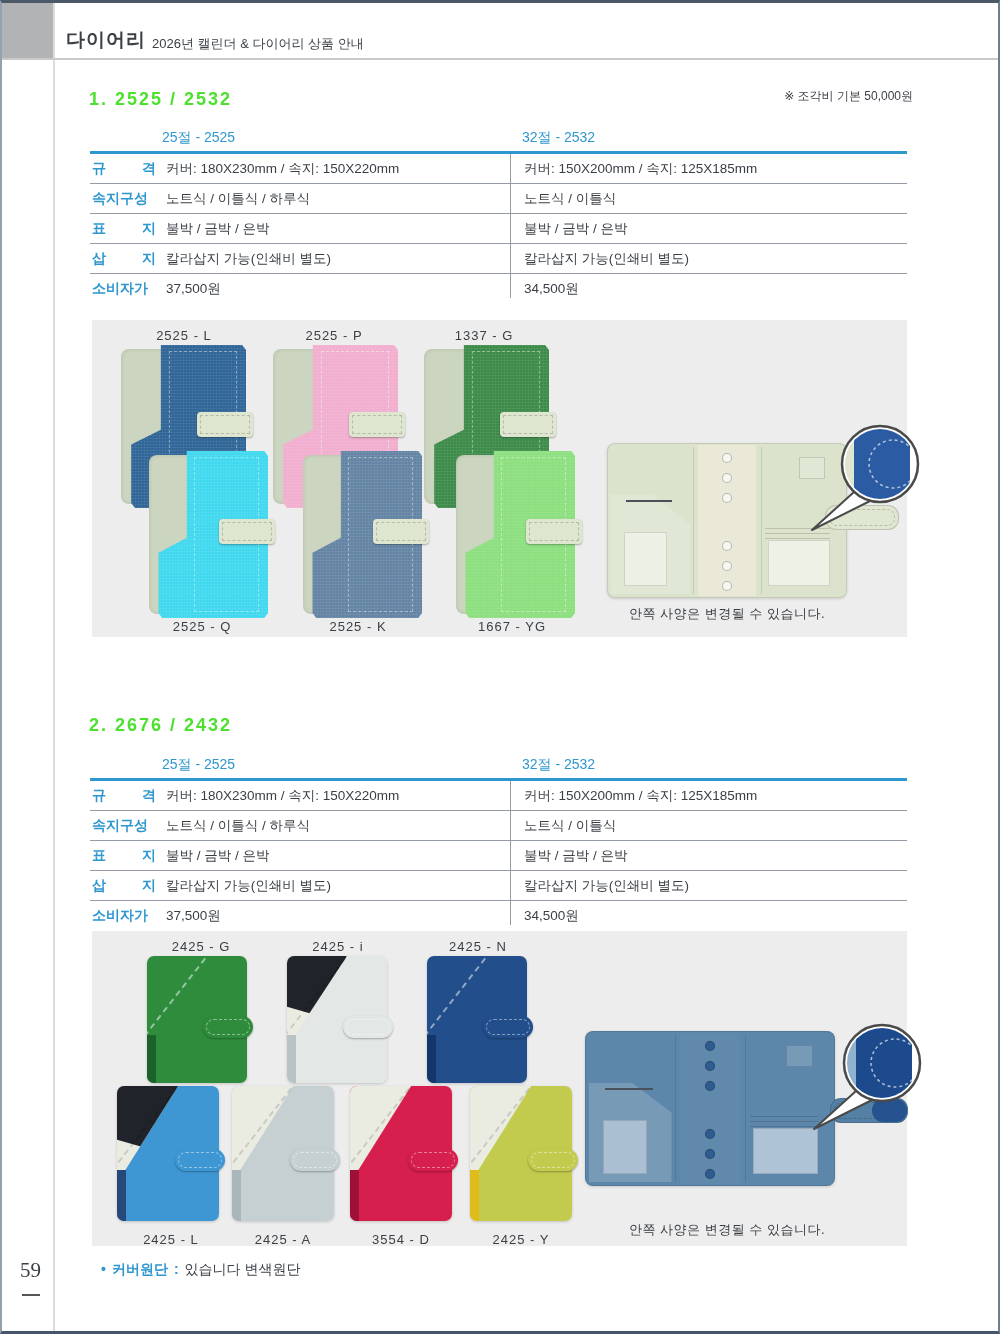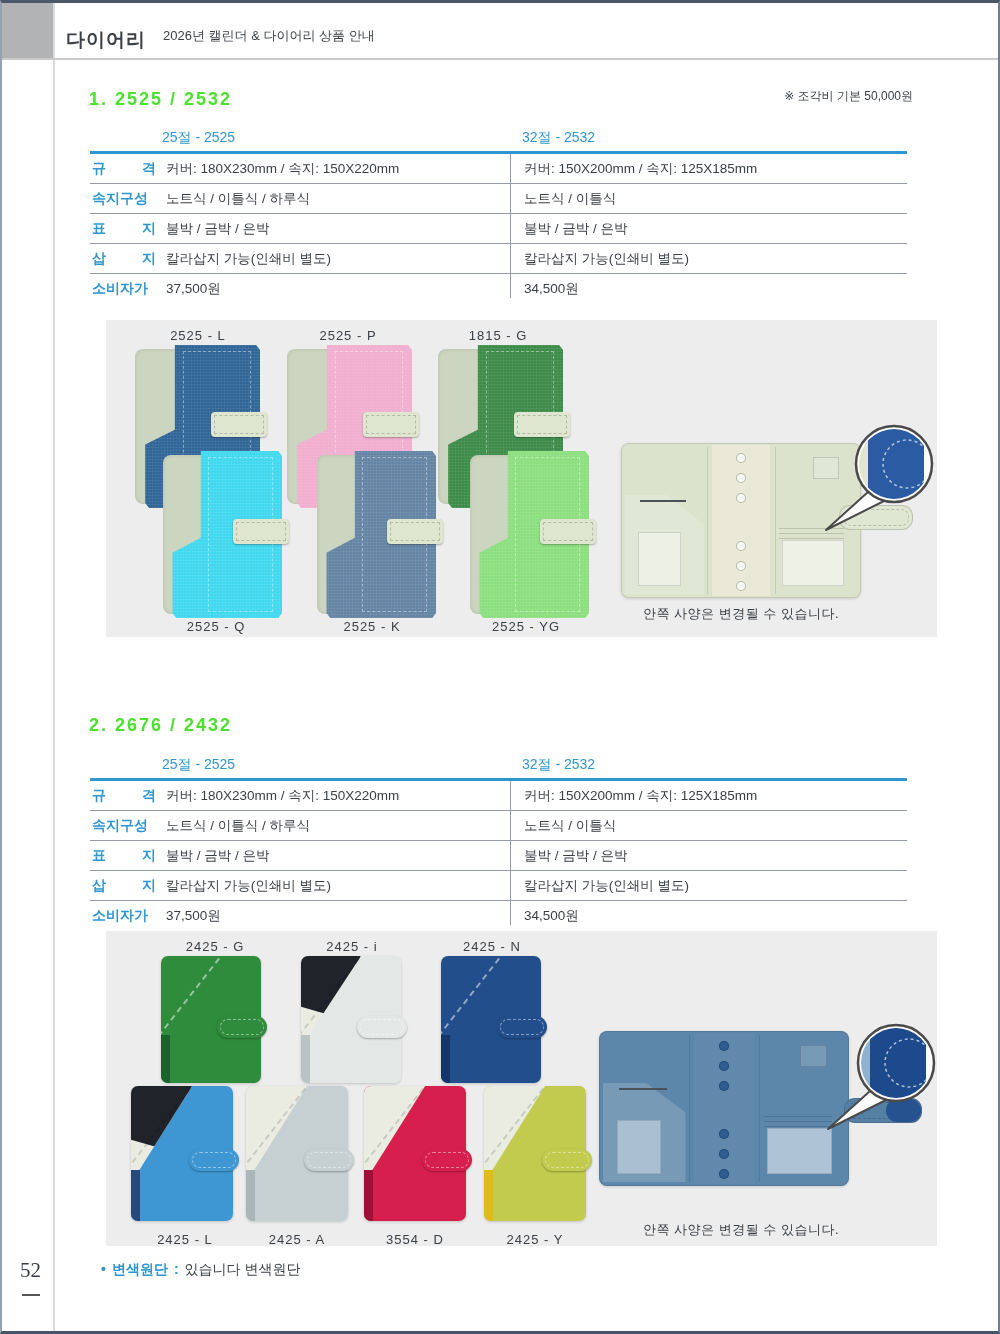--- a/index.html
+++ b/index.html
@@ -4,41 +4,41 @@
 <style>
   html,body{margin:0;padding:0;background:#fff;}
   .page{position:relative;width:1000px;height:1334px;background:#fff;
     font-family:"Liberation Sans","DejaVu Sans",sans-serif;color:var(--dark,#3a3f46);
     border-top:3px solid #4b5868;border-bottom:3px solid #46556b;
     border-left:2px solid #93a1b0;border-right:2px solid #6e7e92;box-sizing:border-box;overflow:hidden;}
   
   .v-divider{position:absolute;left:51px;top:0;bottom:0;width:2px;background:#dcdcdc;}
   .corner-square{position:absolute;left:0;top:0;width:51px;height:55px;background:#b1b3b5;}
   .header-rule{position:absolute;left:0;right:0;top:55px;height:2px;background:#c9c9c9;}
-  .hdr{position:absolute;left:64px;top:24px;display:flex;align-items:flex-start;gap:17px;}
+  .hdr{position:absolute;left:64px;top:24px;display:flex;align-items:flex-end;gap:6px;}
   .hdr-title{font-size:19px;font-weight:bold;letter-spacing:1px;}
   .hdr-sub{font-size:13px;}
   
   .sec-title{position:absolute;left:87px;font-size:18px;font-weight:bold;letter-spacing:2px;color:var(--green);}
   .sec-note{position:absolute;right:85px;top:85px;font-size:12px;color:var(--dark);}
   
   .spec-table{position:absolute;left:88px;width:817px;height:172px;}
   .th{position:absolute;top:0;font-size:14px;color:var(--blue);}
   .th-l{left:72px;} .th-r{left:432px;}
   .blue-rule{position:absolute;top:22px;left:0;right:0;height:3px;background:var(--blue);}
   .rows{position:absolute;top:25px;left:0;right:0;}
   .srow{position:relative;height:29px;display:flex;align-items:center;border-bottom:1px solid #949ba4;}
   .srow:last-child{border-bottom:none;}
   .lab{display:inline-block;width:64px;margin-left:2px;color:var(--blue);font-weight:bold;
        font-size:14px;text-align:justify;text-align-last:justify;}
   .vl{margin-left:10px;font-size:13.5px;}
   .vr{position:absolute;left:434px;font-size:13.5px;}
   .vsplit{position:absolute;top:25px;left:420px;width:1px;height:144px;background:#949ba4;}
   
-  .pbox{position:absolute;left:104px;width:815px;background:var(--boxbg);padding-left:16px;}
+  .pbox{position:absolute;left:90px;width:815px;background:var(--boxbg);}
   .pcode{position:absolute;width:110px;text-align:center;font-size:13px;color:#3b4046;letter-spacing:1px;}
   
   .nb25{position:absolute;}
   .nb25 .inner{position:absolute;inset:0;}
   .nb25-back{position:absolute;left:4px;top:4px;bottom:4px;width:42%;background:var(--sage);border-radius:8px;
      box-shadow:inset 0 0 4px rgba(0,0,0,.12);}
   .nb25-front{position:absolute;top:0;bottom:0;left:0;right:4px;background:var(--c);
      clip-path:polygon(34% 0,97% 0,100% 3%,100% 97%,97% 100%,14% 100%,11% 97%,11% 61%,34% 52%);
      background-image:repeating-linear-gradient(0deg,rgba(255,255,255,.07) 0 1px,transparent 1px 3px),
                       repeating-linear-gradient(90deg,rgba(255,255,255,.05) 0 1px,transparent 1px 3px);}
@@ -141,21 +141,21 @@
         <span class="vl">37,500원</span>
         <span class="vr">34,500원</span>
       </div>
     </div>
     <div class="vsplit"></div>
   </div>
 
   <div class="pbox" style="top:317px;height:317px">
     <div class="pcode" style="left:37px;top:8px">2525 - L</div>
     <div class="pcode" style="left:187px;top:8px">2525 - P</div>
-    <div class="pcode" style="left:337px;top:8px">1815 - G</div>
+    <div class="pcode" style="left:337px;top:8px">1337 - G</div>
 
     <div class="nb25" style="left: 25px; top: 25px; width: 133px; height: 163px; z-index: 1; --c: #2f6597;">
       <div class="inner">
           <div class="nb25-back"></div>
           <div class="nb25-front"></div>
         </div>
         <div class="nb25-tab"></div>
     </div>
     <div class="nb25" style="left: 177px; top: 25px; width: 133px; height: 163px; z-index: 1; --c: #f1aecf;">
       <div class="inner">
@@ -189,21 +189,21 @@
     <div class="nb25" style="left: 360px; top: 131px; width: 127px; height: 167px; z-index: 2; --c: #8cdf7e;">
       <div class="inner">
           <div class="nb25-back"></div>
           <div class="nb25-front"></div>
         </div>
         <div class="nb25-tab"></div>
     </div>
 
     <div class="pcode" style="left:55px;top:299px">2525 - Q</div>
     <div class="pcode" style="left:211px;top:299px">2525 - K</div>
-    <div class="pcode" style="left:365px;top:299px">2525 - YG</div>
+    <div class="pcode" style="left:365px;top:299px">1667 - YG</div>
 
     <div class="interior" style="left: 515px; top: 123px; width: 240px; height: 155px; --ic: #dce3cd; --ip: #eae8d6; --ir: #f7f7f1;">
       <div class="in-cover"></div>
       <div class="seam" style="left:36%"></div>
         <div class="seam" style="left:64%"></div>
       <div class="in-spine"></div>
       <div class="ring" style="top:10px"></div>
         <div class="ring" style="top:30px"></div>
         <div class="ring" style="top:50px"></div>
       <div class="ring" style="top:98px"></div>
@@ -380,19 +380,19 @@
           <rect x="62" y="10" width="56" height="72" rx="12" style="fill:var(--fab)"></rect>
           <circle cx="101" cy="46" r="24" fill="none" stroke="rgba(255,255,255,.65)" stroke-width="1.5" stroke-dasharray="3 3"></circle>
         </g>
       </svg>
     </div>
     <div class="caption" style="left:505px;top:290px">안쪽 사양은 변경될 수 있습니다.</div>
   </div>
 
   <div class="footnote">
     <span class="fn-blue">•</span>
-    <span class="fn-blue">변색원단</span>
+    <span class="fn-blue">커버원단</span>
     <span class="fn-blue">:</span>
     <span>있습니다 변색원단</span>
   </div>
-  <div class="pageno">52</div>
+  <div class="pageno">59</div>
   <div class="pageno-rule"></div>
 </div>
 
 </body></html>

